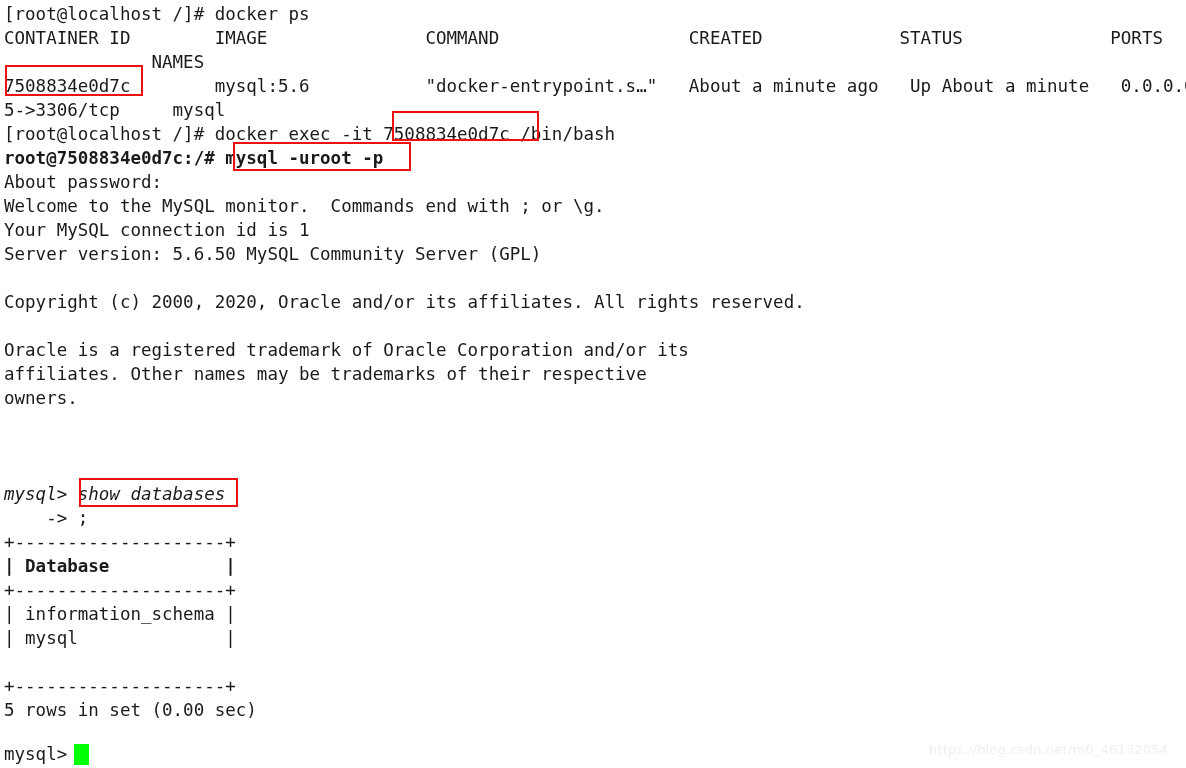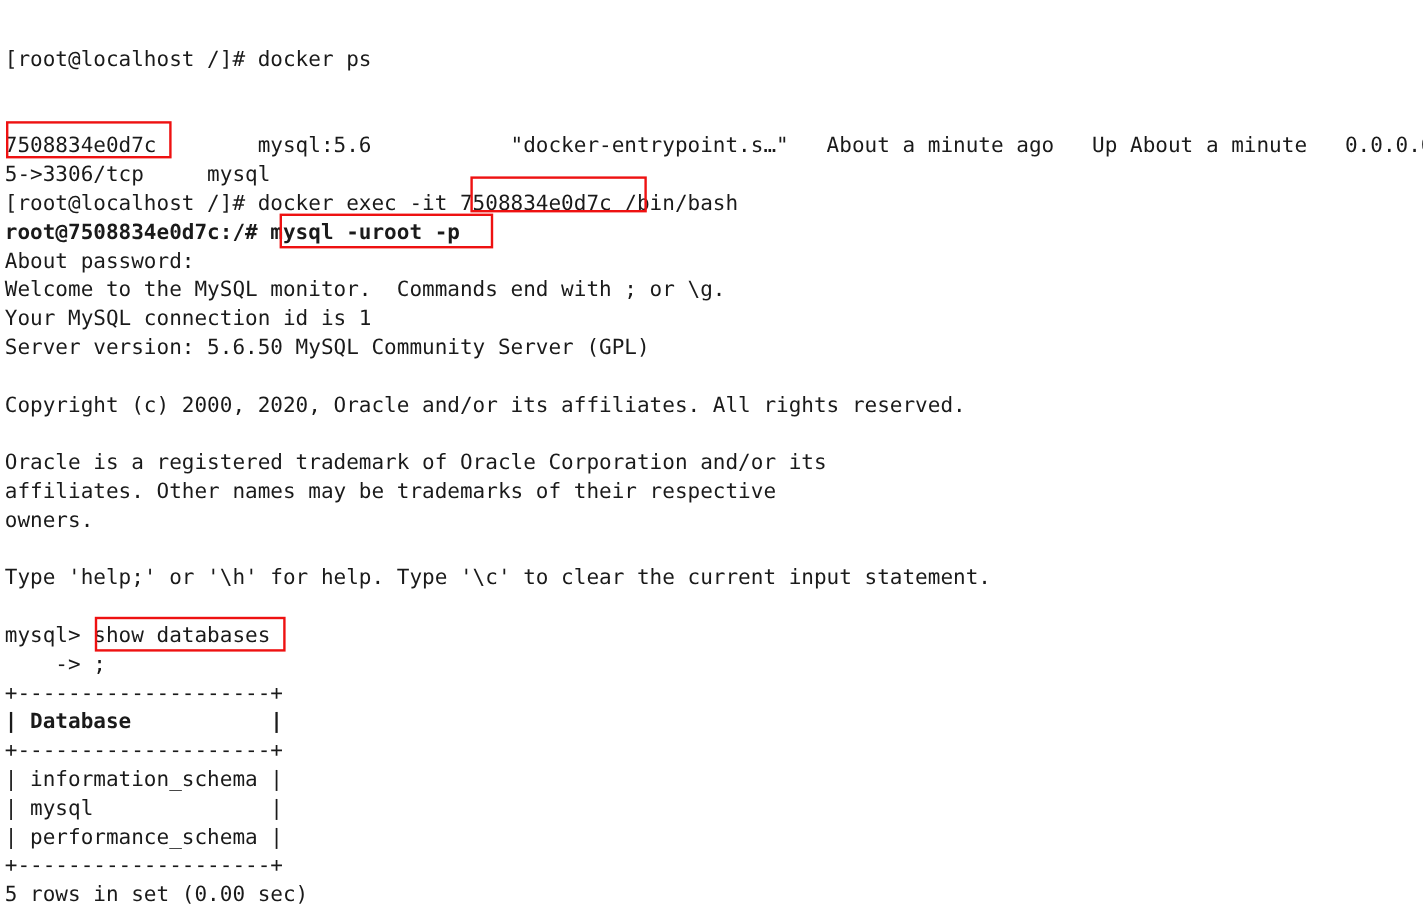--- a/index.html
+++ b/index.html
@@ -15,21 +15,20 @@
     font-family: "DejaVu Sans Mono", "Liberation Mono", monospace;
   }
 
   #terminal {
     position: absolute;
     left: 0;
     top: 0;
     width: 1186px;
     height: 596px;
     background: #ffffff;
-    margin-top: 36px;
   }
 
   .term-line {
     position: absolute;
     left: 4px;
     font-family: "DejaVu Sans Mono", "Liberation Mono", monospace;
     font-size: 17.5px;
     line-height: 24px;
     height: 24px;
     color: #1a1a1a;
@@ -60,45 +59,45 @@
     white-space: pre;
     letter-spacing: 0.2px;
   }
 </style>
 </head>
 <body>
 
 <div id="terminal">
 
   <div class="term-line" style="top:2px;">[root@localhost /]# docker ps</div>
+  <div class="term-line" style="top:26px;">CONTAINER ID        IMAGE               COMMAND                  CREATED             STATUS              PORTS</div>
+  <div class="term-line" style="top:50px;">              NAMES</div>
   <div class="term-line" style="top:74px;">7508834e0d7c        mysql:5.6           "docker-entrypoint.s…"   About a minute ago   Up About a minute   0.0.0.0:1234</div>
   <div class="term-line" style="top:98px;">5-&gt;3306/tcp     mysql</div>
   <div class="term-line" style="top:122px;">[root@localhost /]# docker exec -it 7508834e0d7c /bin/bash</div>
   <div class="term-line" style="top:146px;font-weight:bold;">root@7508834e0d7c:/# mysql -uroot -p</div>
   <div class="term-line" style="top:170px;">About password:</div>
   <div class="term-line" style="top:194px;">Welcome to the MySQL monitor.  Commands end with ; or \g.</div>
   <div class="term-line" style="top:218px;">Your MySQL connection id is 1</div>
   <div class="term-line" style="top:242px;">Server version: 5.6.50 MySQL Community Server (GPL)</div>
   <div class="term-line" style="top:266px;"></div>
   <div class="term-line" style="top:290px;">Copyright (c) 2000, 2020, Oracle and/or its affiliates. All rights reserved.</div>
   <div class="term-line" style="top:314px;"></div>
   <div class="term-line" style="top:362px;">affiliates. Other names may be trademarks of their respective</div>
   <div class="term-line" style="top:338px;">Oracle is a registered trademark of Oracle Corporation and/or its</div>
   <div class="term-line" style="top:386px;">owners.</div>
   <div class="term-line" style="top:410px;"></div>
-  <div class="term-line" style="top:434px;">Type 'help;' or '\h' for help. Type '\c' to clear the current input statement.</div>
   <div class="term-line" style="top:458px;"></div>
-  <div class="term-line" style="top:482px;">mysql&gt; show databases</div>
+  <div class="term-line" style="top:482px;font-style:italic;">mysql&gt; show databases</div>
   <div class="term-line" style="top:506px;">    -&gt; ;</div>
   <div class="term-line" style="top:530px;">+--------------------+</div>
   <div class="term-line" style="top:554px;font-weight:bold;">| Database           |</div>
   <div class="term-line" style="top:578px;">+--------------------+</div>
   <div class="term-line" style="top:602px;">| information_schema |</div>
   <div class="term-line" style="top:626px;">| mysql              |</div>
-  <div class="term-line" style="top:650px;">| performance_schema |</div>
   <div class="term-line" style="top:674px;">+--------------------+</div>
   <div class="term-line" style="top:698px;">5 rows in set (0.00 sec)</div>
   <div class="term-line" style="top:722px;"></div>
   <div class="term-line" style="top:742px;">mysql&gt; </div>
 
   <div class="cursor-block" style="left:74px; top:744px;"></div>
 
   <div class="highlight-box" style="left:5px;   top:65px;  width:138px; height:31px;"></div>
   <div class="highlight-box" style="left:392px; top:111px; width:147px; height:30px;"></div>
   <div class="highlight-box" style="left:233px; top:142px; width:178px; height:29px;"></div>

